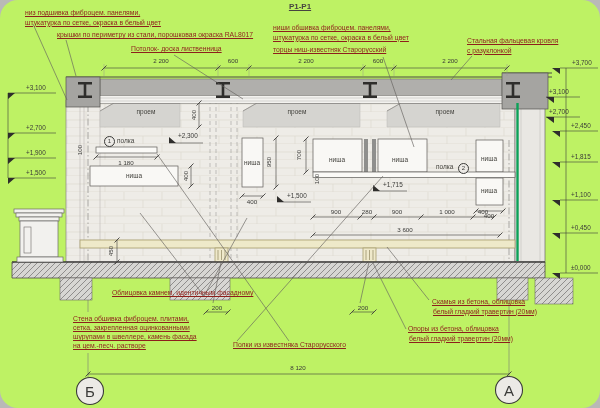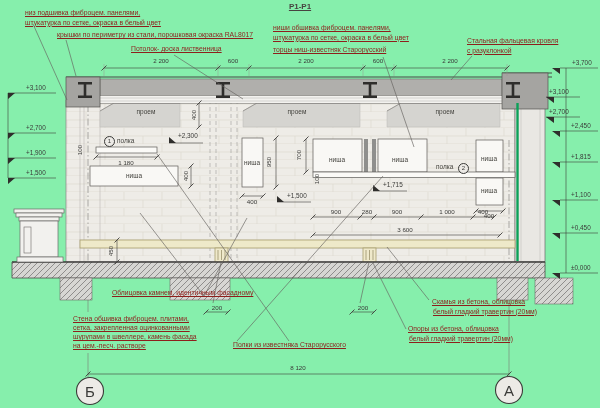--- a/index.html
+++ b/index.html
@@ -1,17 +1,17 @@
 <!DOCTYPE html>
 <html><head>
 <meta charset="utf-8">
 <style>
   html,body{margin:0;padding:0;background:#b9b9b7;}
-  .page{position:relative;width:600px;height:408px;background:#86efac;
-        font-family:"Liberation Sans",sans-serif;overflow:hidden;}
+  .page{position:relative;width:600px;height:408px;background:#bef264;
+        font-family:"Liberation Sans",sans-serif;overflow:hidden;border-radius:18px;}
   .page svg{position:absolute;left:0;top:0;}
   .t{position:absolute;white-space:nowrap;line-height:1.15;}
   .ann{color:#8e1f1c;font-size:6.8px;text-decoration:underline;}
   .dim{color:#3a3a38;font-size:6.2px;}
   .elev{color:#3a3a38;font-size:6.4px;}
   .lbl{color:#45443f;font-size:6.5px;}
   .c{transform:translateX(-50%);}
   .rot{transform:translate(-50%,-50%) rotate(-90deg);}
   .title{font-weight:bold;font-size:8px;color:#474440;text-decoration:underline;}
   .circ{position:absolute;width:9px;height:9px;border:0.8px solid #3a3a38;border-radius:50%;

